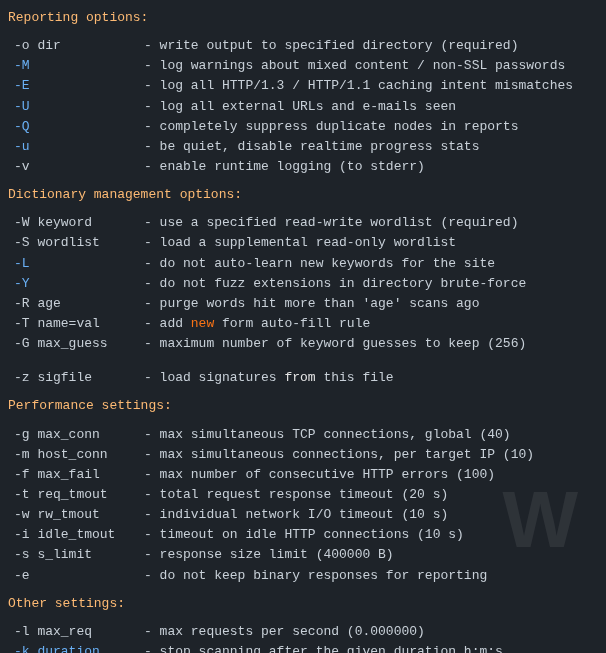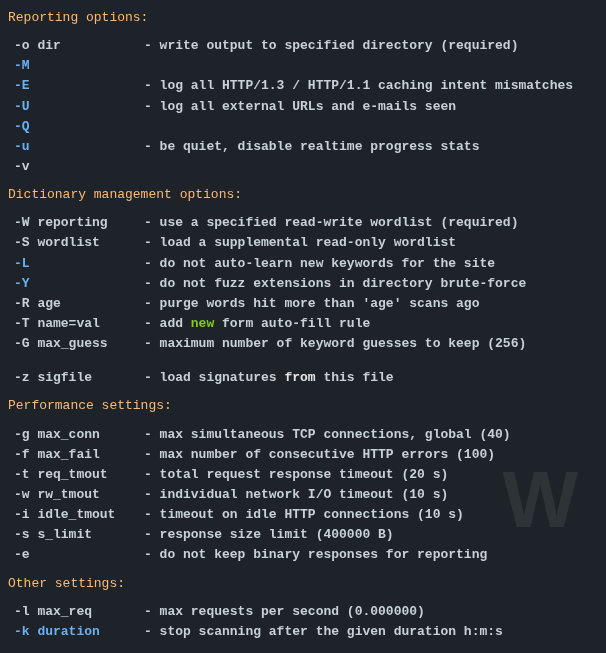--- a/index.html
+++ b/index.html
@@ -18,21 +18,20 @@
       padding: 8px 8px 8px 8px;
       overflow: hidden;
     }
     .section-header {
       color: #fdba74;
       margin-bottom: 2px;
     }
     .options-block {
       margin-bottom: 8px;
       padding-left: 4px;
-      font-weight: bold;
     }
     .option-line {
       display: flex;
       align-items: flex-start;
       padding-left: 2px;
     }
     .flag {
       color: #6ab0f5;
       min-width: 130px;
       display: inline-block;
@@ -43,21 +42,21 @@
       display: inline-block;
     }
     .desc {
       color: #c8d0d8;
       flex: 1;
     }
     .highlight-from {
       color: #e5e5e5;
     }
     .highlight-new {
-      color: #84cc16;
+      color: #f97316;
     }
     .watermark {
       position: absolute;
       right: 20px;
       bottom: 80px;
       opacity: 0.07;
       font-size: 80px;
       color: #ffffff;
       font-weight: bold;
       font-family: Arial, sans-serif;
@@ -76,48 +75,51 @@
   <div>
     <div class="section-header">Reporting options:</div>
     <div class="spacer"></div>
     <div class="options-block">
       <div class="option-line">
         <span class="flag-plain">  -o dir</span>
         <span class="desc">- write output to specified directory (required)</span>
       </div>
       <div class="option-line">
         <span class="flag">  -M</span>
+        <span class="desc">- log warnings about mixed content / non-SSL passwords</span>
       </div>
       <div class="option-line">
         <span class="flag">  -E</span>
         <span class="desc">- log all HTTP/1.3 / HTTP/1.1 caching intent mismatches</span>
       </div>
       <div class="option-line">
         <span class="flag">  -U</span>
         <span class="desc">- log all external URLs and e-mails seen</span>
       </div>
       <div class="option-line">
         <span class="flag">  -Q</span>
+        <span class="desc">- completely suppress duplicate nodes in reports</span>
       </div>
       <div class="option-line">
         <span class="flag">  -u</span>
         <span class="desc">- be quiet, disable realtime progress stats</span>
       </div>
       <div class="option-line">
         <span class="flag-plain">  -v</span>
+        <span class="desc">- enable runtime logging (to stderr)</span>
       </div>
     </div>
   </div>
 
   <div>
     <div class="section-header">Dictionary management options:</div>
     <div class="spacer"></div>
     <div class="options-block">
       <div class="option-line">
-        <span class="flag-plain">  -W reporting</span>
+        <span class="flag-plain">  -W keyword</span>
         <span class="desc">- use a specified read-write wordlist (required)</span>
       </div>
       <div class="option-line">
         <span class="flag-plain">  -S wordlist</span>
         <span class="desc">- load a supplemental read-only wordlist</span>
       </div>
       <div class="option-line">
         <span class="flag">  -L</span>
         <span class="desc">- do not auto-learn new keywords for the site</span>
       </div>
@@ -150,20 +152,24 @@
 
   <div>
     <div class="section-header">Performance settings:</div>
     <div class="spacer"></div>
     <div class="options-block">
       <div class="option-line">
         <span class="flag-plain">  -g max_conn</span>
         <span class="desc">- max simultaneous TCP connections, global (40)</span>
       </div>
       <div class="option-line">
+        <span class="flag-plain">  -m host_conn</span>
+        <span class="desc">- max simultaneous connections, per target IP (10)</span>
+      </div>
+      <div class="option-line">
         <span class="flag-plain">  -f max_fail</span>
         <span class="desc">- max number of consecutive HTTP errors (100)</span>
       </div>
       <div class="option-line">
         <span class="flag-plain">  -t req_tmout</span>
         <span class="desc">- total request response timeout (20 s)</span>
       </div>
       <div class="option-line">
         <span class="flag-plain">  -w rw_tmout</span>
         <span class="desc">- individual network I/O timeout (10 s)</span>

